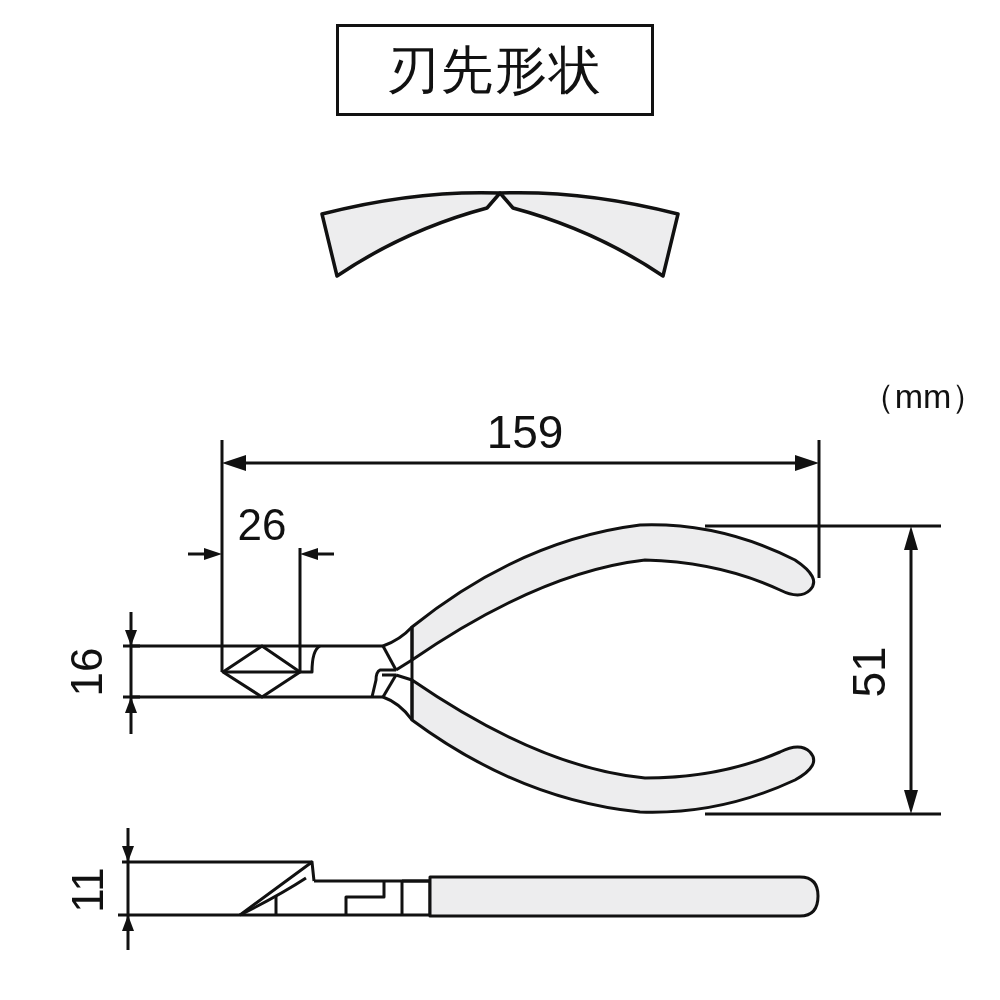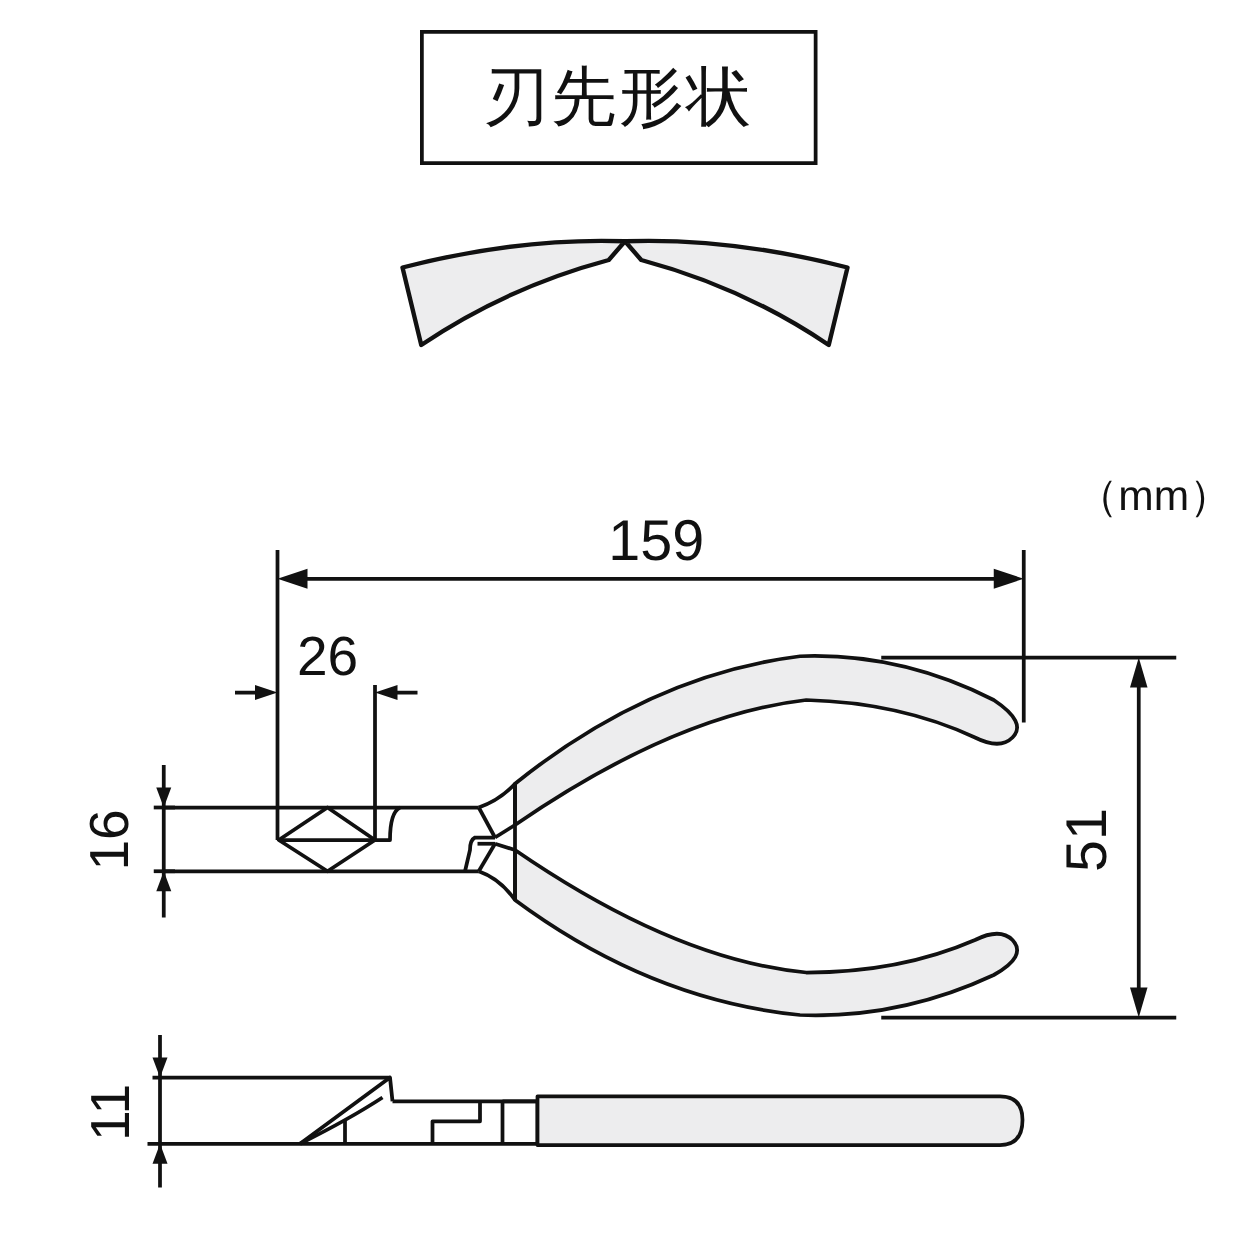--- a/index.html
+++ b/index.html
@@ -12,21 +12,21 @@
       height: 1000px;
       position: relative;
       overflow: hidden;
       font-family: "Liberation Sans", "DejaVu Sans", sans-serif;
     }
     .title-box {
       position: absolute;
       left: 336px;
       top: 24px;
       width: 318px;
-      height: 108px;
+      height: 92px;
       border: 3px solid #111111;
       box-sizing: border-box;
       display: flex;
       align-items: center;
       justify-content: center;
       background: #ffffff;
     }
     .title-text {
       font-family: "DejaVu Sans", sans-serif;
       font-size: 52px;

